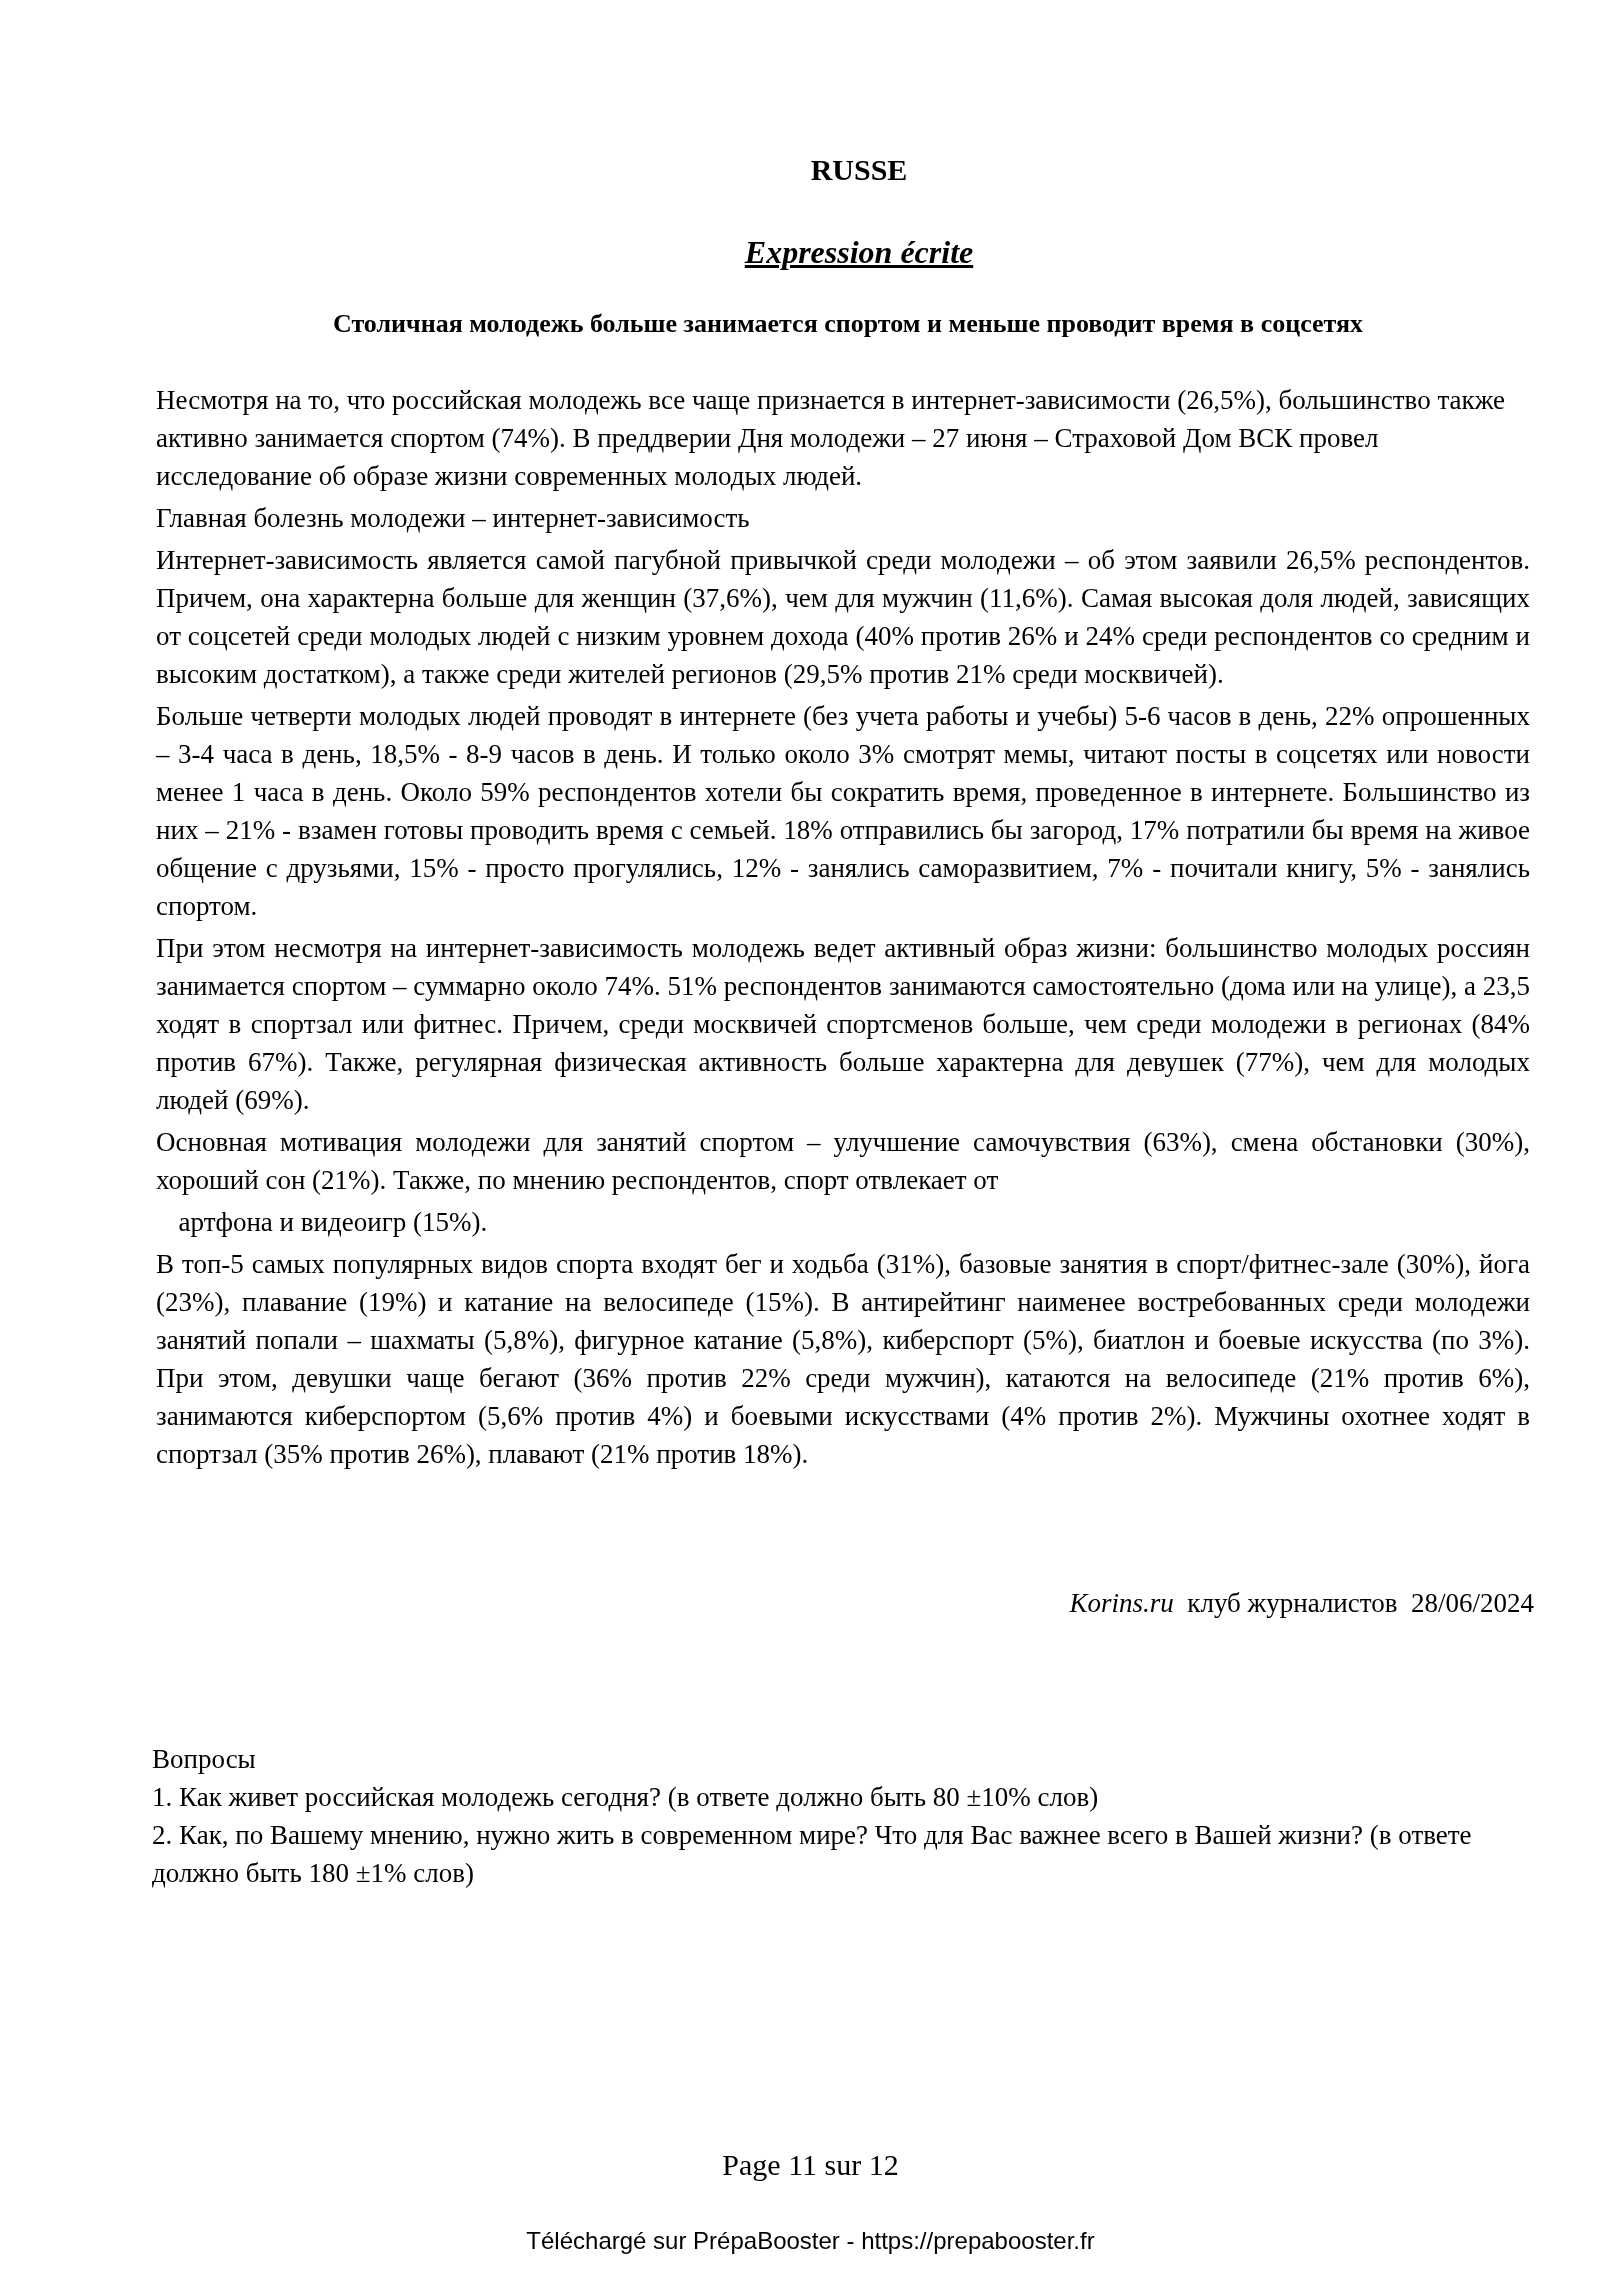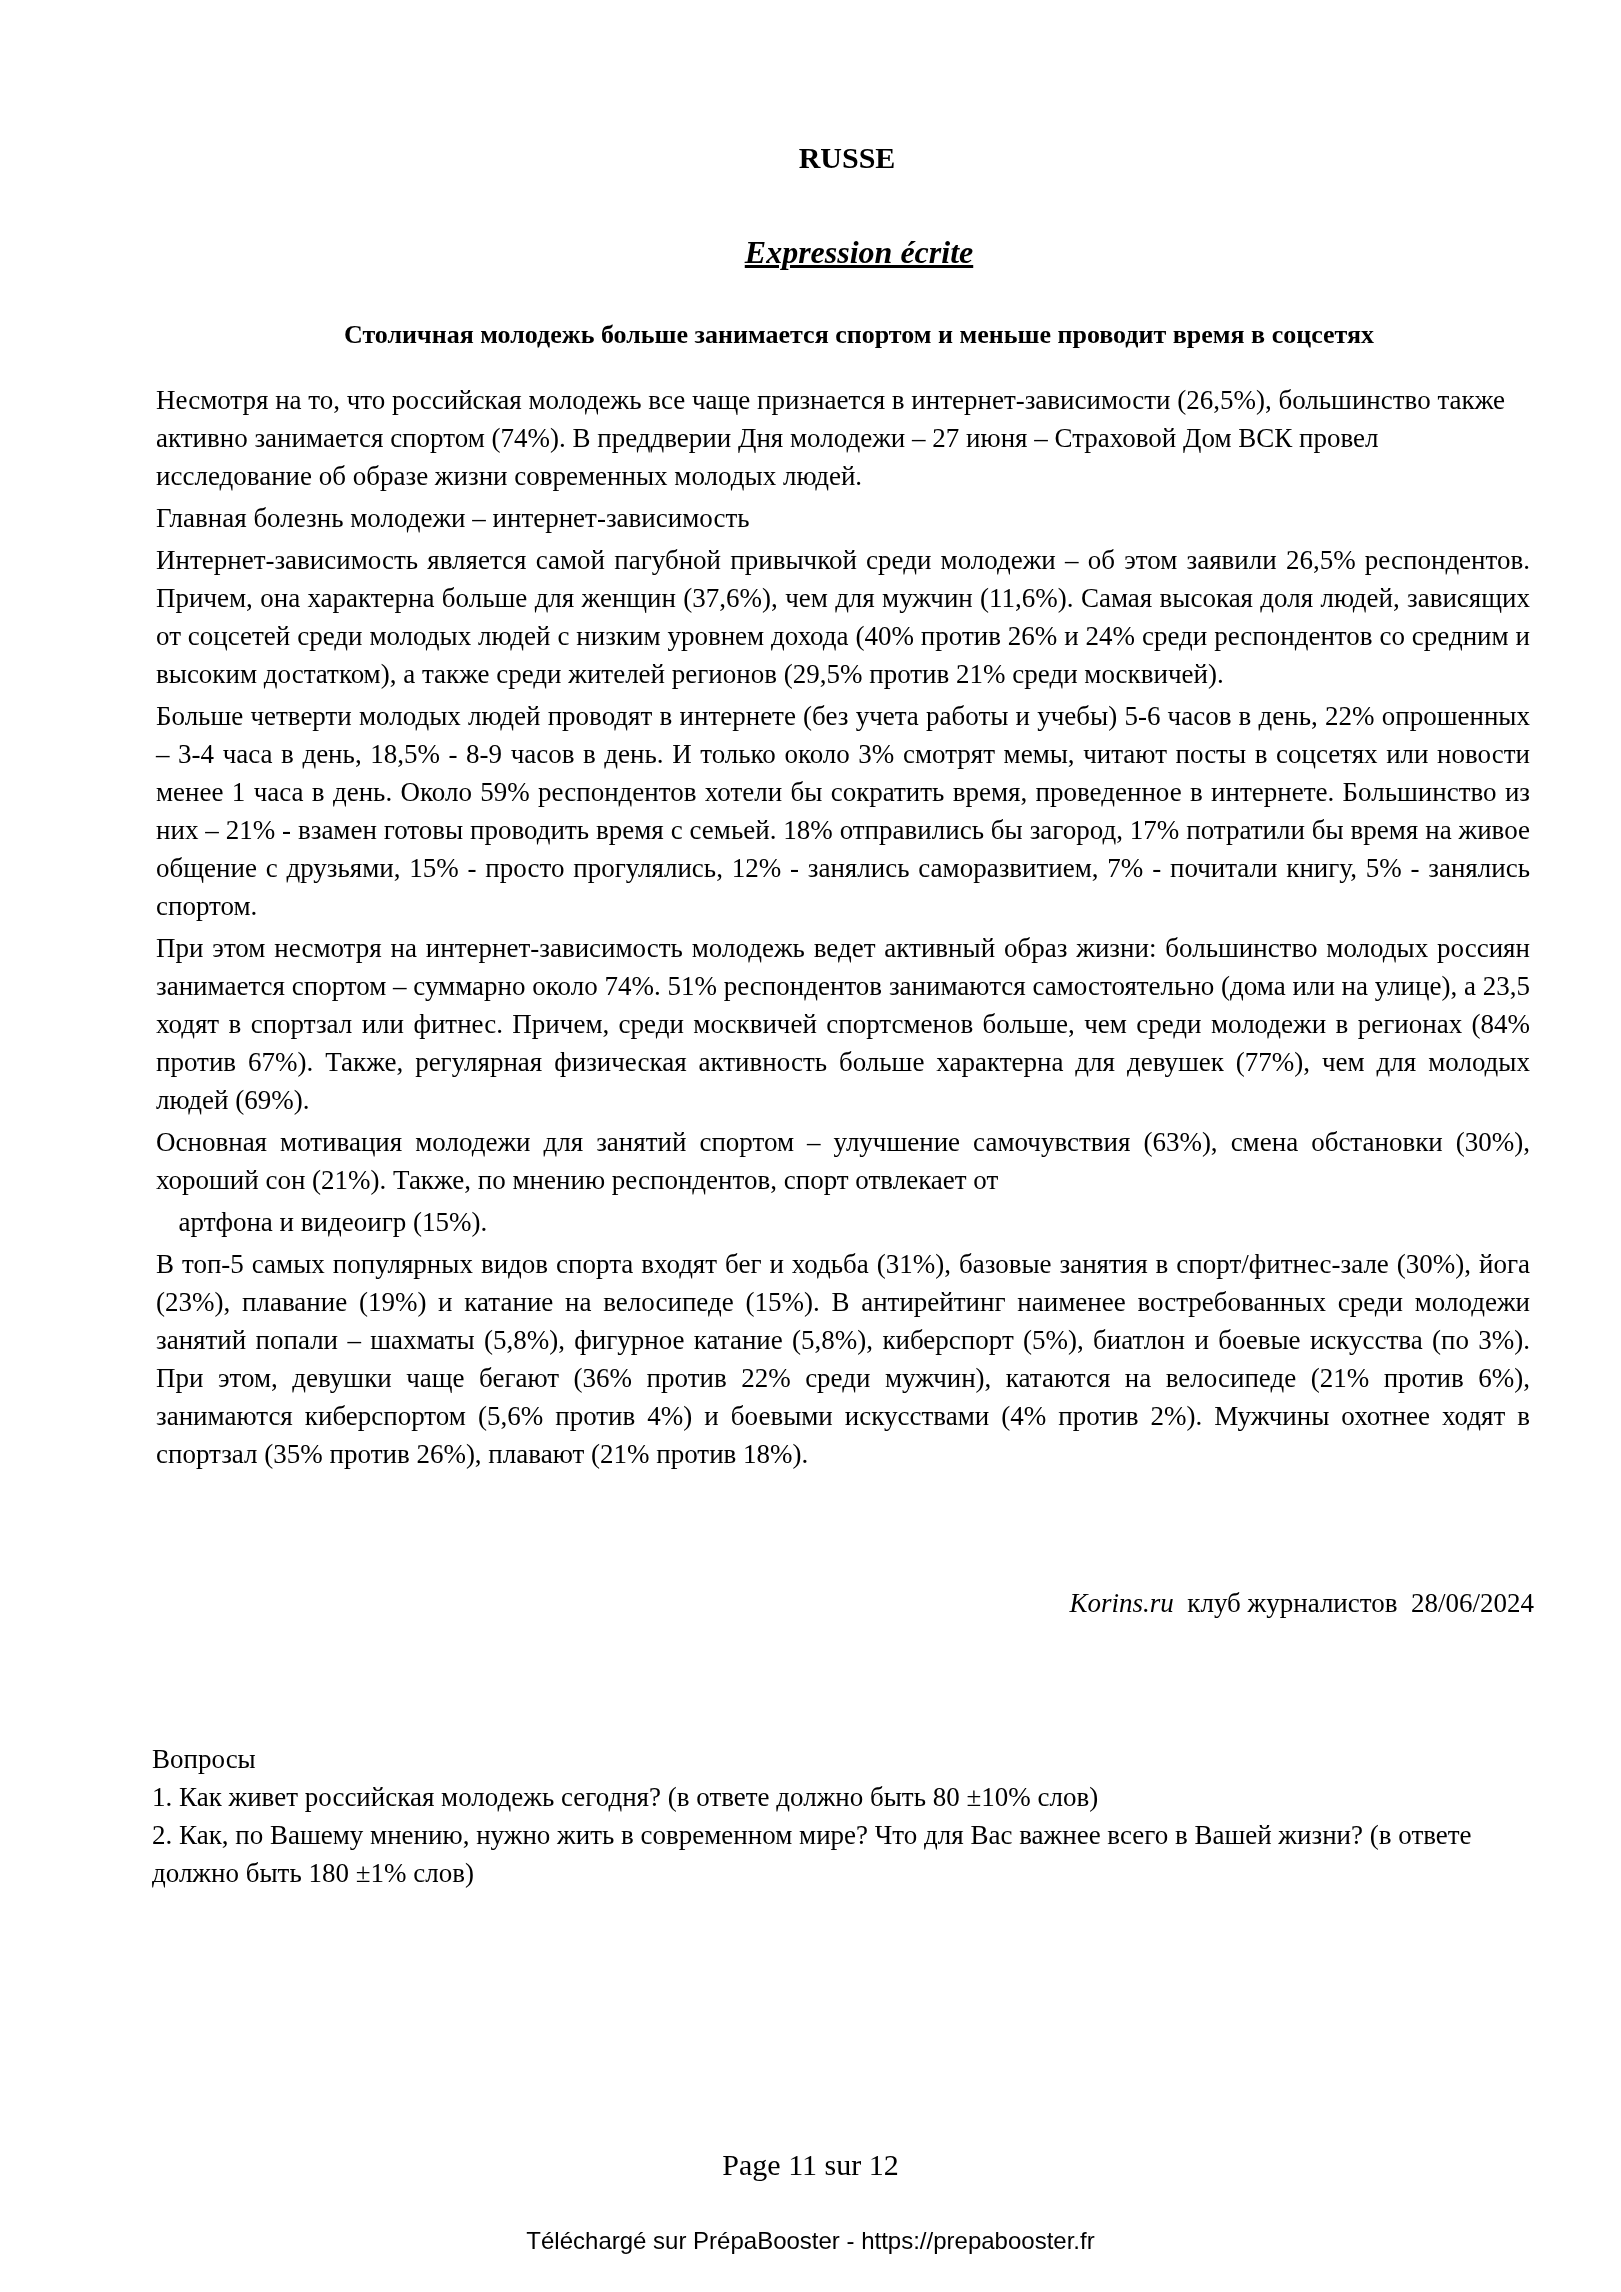--- a/index.html
+++ b/index.html
@@ -22,42 +22,42 @@
       width: 1382px;
     }
     .subject-title {
       position: absolute;
       top: 137px;
       left: 0;
       width: 1382px;
       text-align: center;
       font-weight: bold;
       font-size: 30px;
-      margin: 4px;
+      margin: 16px;
     }
     .section-title {
       position: absolute;
       top: 218px;
       left: 0;
       width: 1382px;
       text-align: center;
       font-style: italic;
       text-decoration: underline;
       font-size: 32px;
       margin: 16px;
     }
     .article-title {
       position: absolute;
       top: 304px;
       left: 0;
       width: 1382px;
       text-align: center;
       font-weight: bold;
       font-size: 26px;
-      margin: 16px;
+      margin: 5px;
     }
     .article-body {
       position: absolute;
       top: 377px;
       left: 0;
       width: 1382px;
       font-size: 27px;
       line-height: 38px;
     }
     .article-body p {

